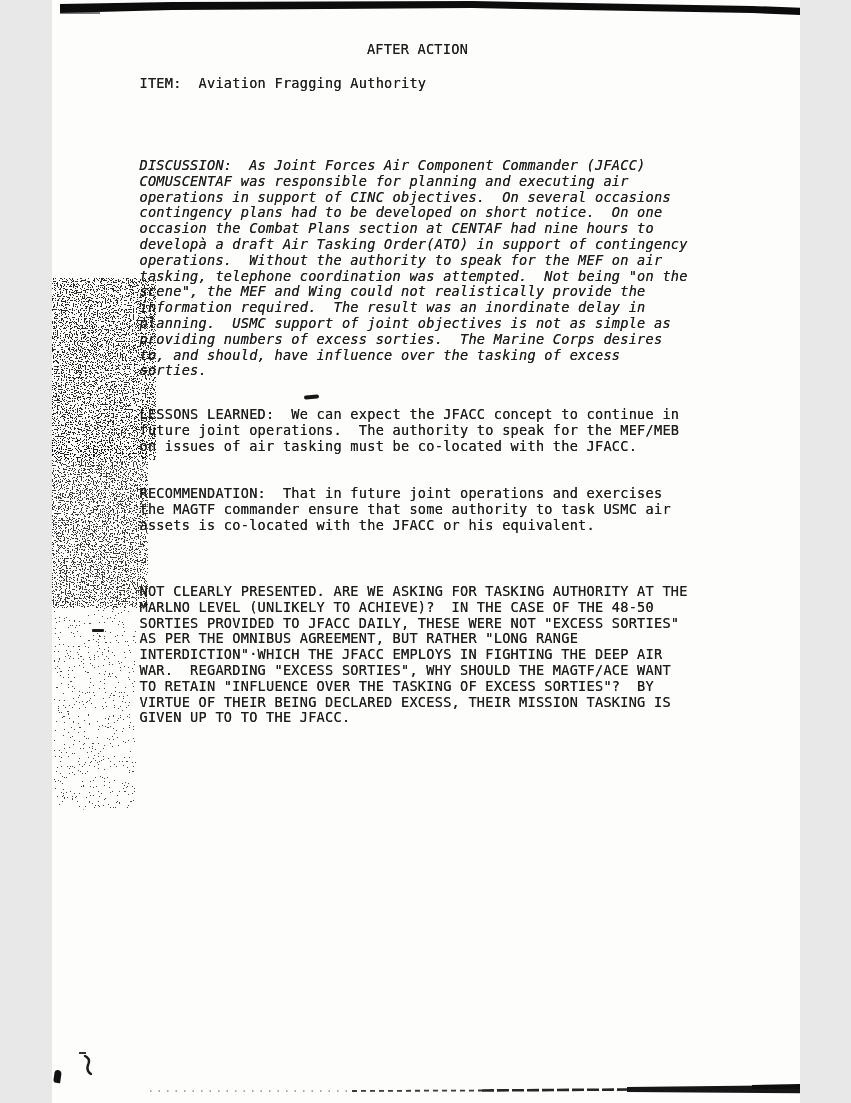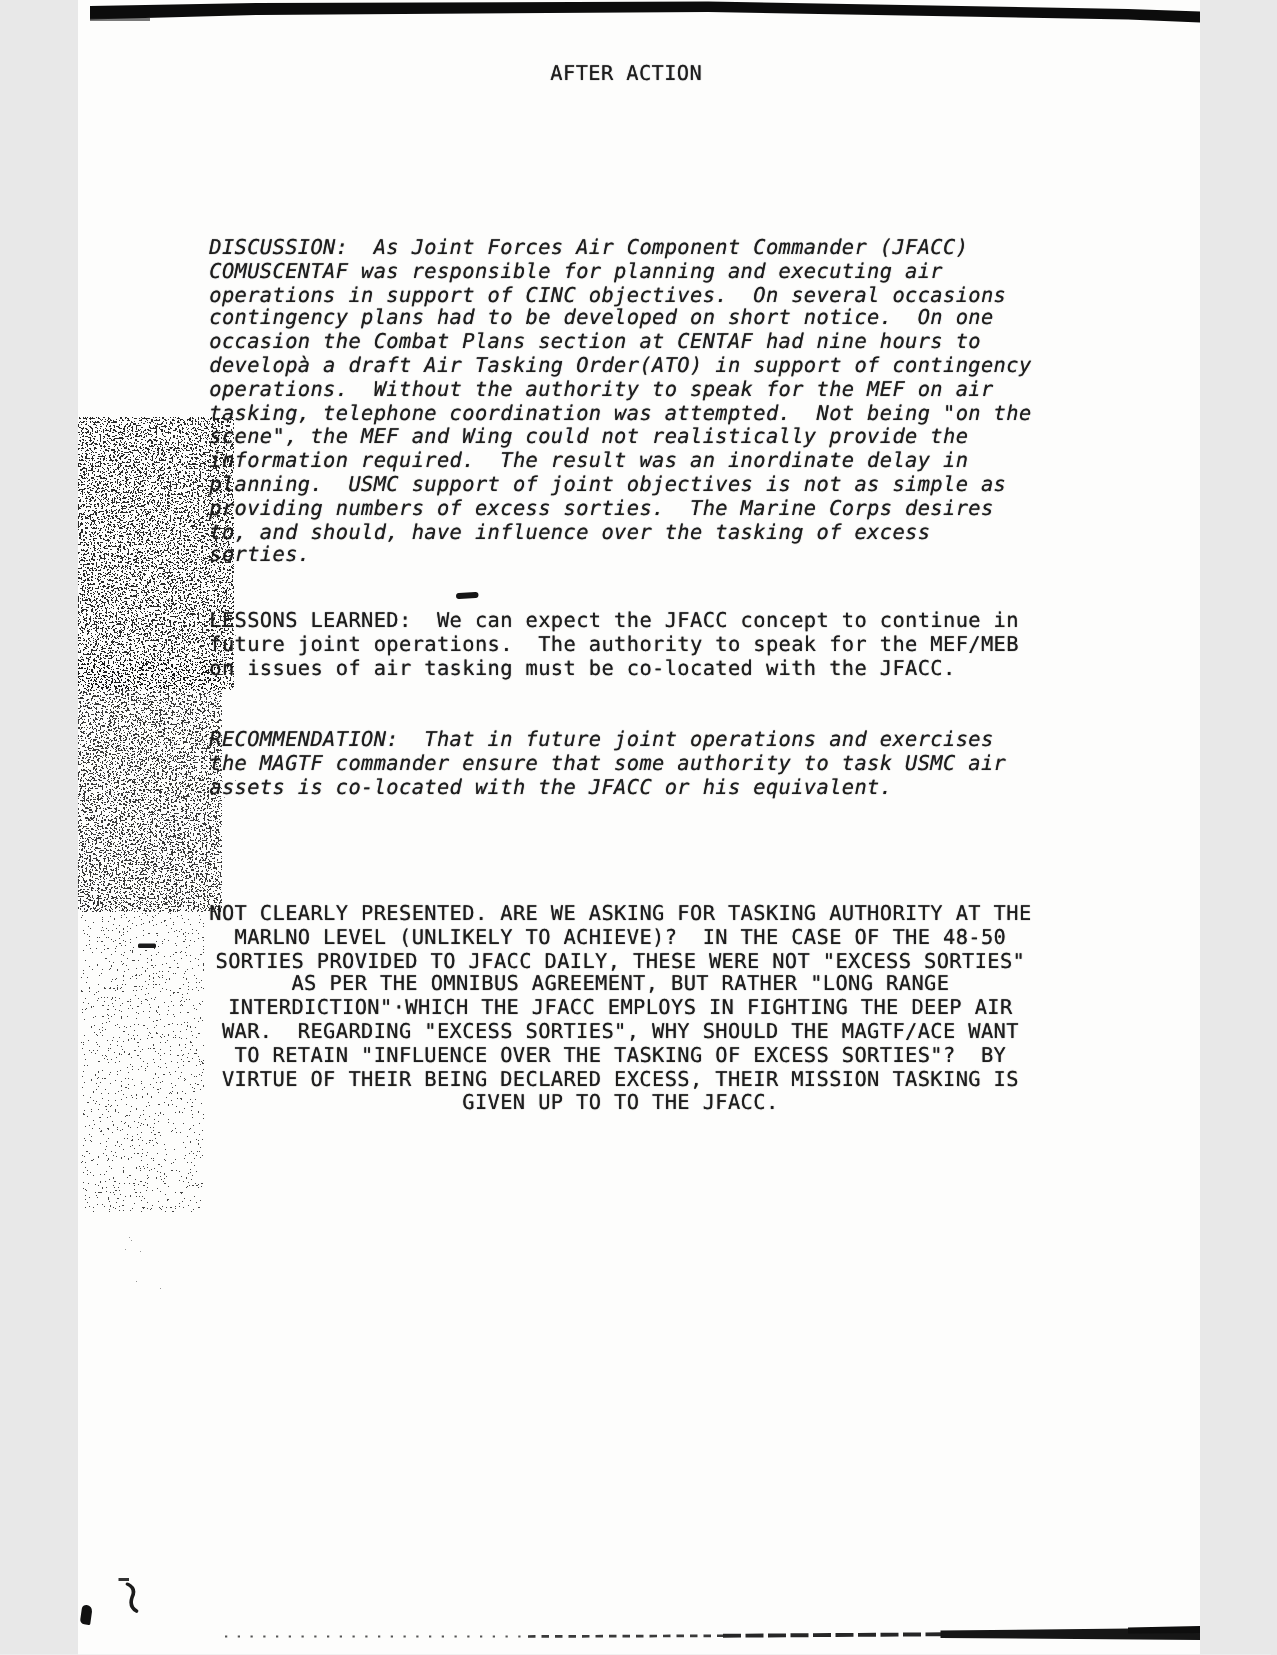--- a/index.html
+++ b/index.html
@@ -28,22 +28,22 @@
   .title {
     left: 88px;
     width: 556px;
     text-align: center;
     top: 42px;
   }
   .item-line      { top: 76px;  }
   .observation    { top: 110px; }
   .discussion     { top: 158px; font-style: italic; }
   .lessons        { top: 407px; }
-  .recommendation { top: 486px; font-style: italic; }
-  .annotation     { top: 602px; text-align: center; }
+  .recommendation { top: 486px; }
+  .annotation     { top: 584px; }
 
   .artifact { position: absolute; pointer-events: none; }
   .noise-layer { position: absolute; left: 0; top: 0; pointer-events: none; }
 
   .mark-dash-1 {
     left: 252px; top: 395px; width: 15px; height: 4px;
     background: #151515; border-radius: 2px; transform: rotate(-4deg);
   }
   .mark-dash-2 {
     left: 40px; top: 629px; width: 12px; height: 3px;
@@ -67,20 +67,21 @@
 
 <div class="page">
 
   <svg class="artifact" style="left:0; top:0;" width="851" height="40" viewBox="0 0 851 40">
     <polygon points="8,4 120,2 420,1 700,6 845,11 848,17 845,19 700,13 420,8 120,10 8,13" fill="#0c0c0c"></polygon>
     <rect x="8" y="12" width="40" height="2" fill="#222" opacity="0.6"></rect>
   </svg>
 
   <div class="tw title">AFTER ACTION</div>
 
+  <pre class="tw item-line">ITEM:  Aviation Fragging Authority</pre>
 
 
   <pre class="tw discussion">DISCUSSION:  As Joint Forces Air Component Commander (JFACC)
 COMUSCENTAF was responsible for planning and executing air
 operations in support of CINC objectives.  On several occasions
 contingency plans had to be developed on short notice.  On one
 occasion the Combat Plans section at CENTAF had nine hours to
 developà a draft Air Tasking Order(ATO) in support of contingency
 operations.  Without the authority to speak for the MEF on air
 tasking, telephone coordination was attempted.  Not being "on the

